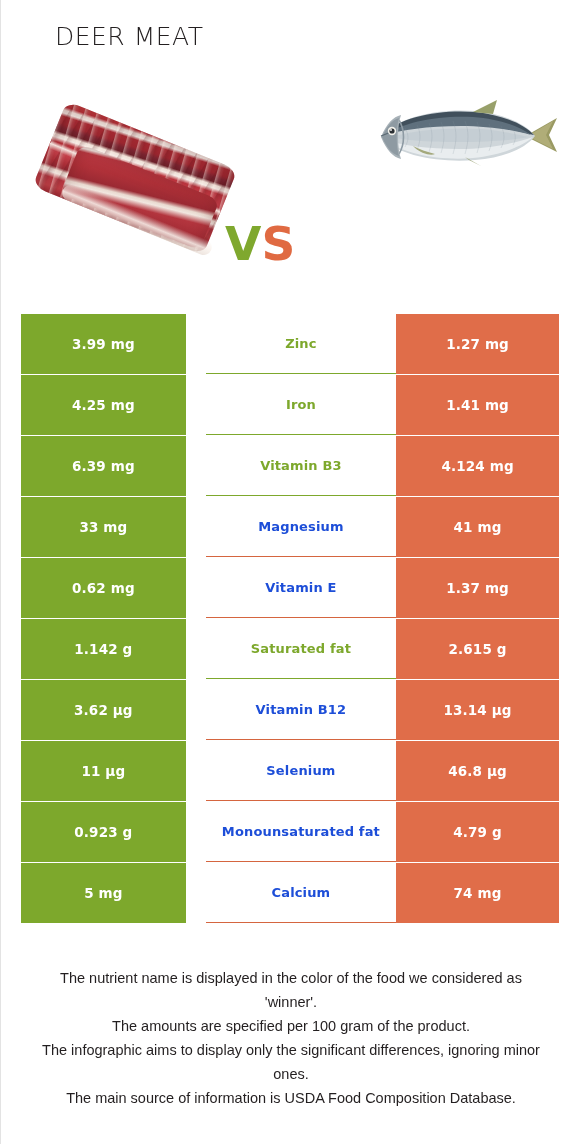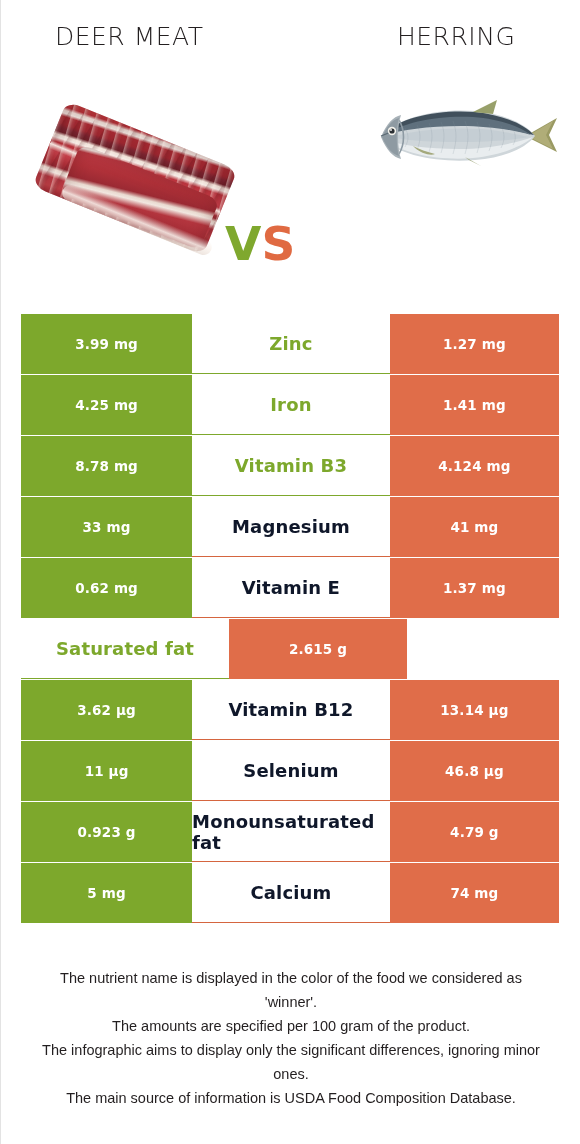--- a/index.html
+++ b/index.html
@@ -196,24 +196,25 @@
   .cell.right {
     width: 178px;
     background: #E06D49;
     color: #ffffff;
   }
   .cell.mid {
     width: 208px;
     background: #ffffff;
     border-bottom: 1px solid transparent;
     font-weight: 700;
-    font-size: 18px;
+    font-size: 13px;
+    margin-left: 20px;
   }
   .cell.mid.win-green  { border-bottom-color: #7DA82C; color: #7DA82C; }
-  .cell.mid.win-orange { border-bottom-color: #D5653F; color: #0f172a; }
+  .cell.mid.win-orange { border-bottom-color: #D5653F; color: #1d4ed8; }
 
   
   .footnote {
     position: absolute;
     left: 0;
     top: 966px;
     width: 580px;
     text-align: center;
     font-size: 14.5px;
     line-height: 24px;
@@ -221,21 +222,20 @@
     font-family: Liberation Sans, sans-serif;
     font-weight: 400;
   }
   .footnote .fl { display: block; padding: 0 24px; }
 </style>
 </head>
 <body>
 
 <div class="titles">
   <div class="food-title left">Deer Meat</div>
-  <div class="food-title right">Herring</div>
 </div>
 
 <div class="hero">
 
   <div class="meat-wrap">
     <div class="meat-slab"></div>
     <div class="meat-slab2"></div>
     <div class="meat-fat-edge"></div>
   </div>
 
@@ -301,35 +301,36 @@
       <div class="cell left">3.99 mg</div>
       <div class="cell mid win-green">Zinc</div>
       <div class="cell right">1.27 mg</div>
     </div>
     <div class="row">
       <div class="cell left">4.25 mg</div>
       <div class="cell mid win-green">Iron</div>
       <div class="cell right">1.41 mg</div>
     </div>
     <div class="row">
-      <div class="cell left">8.78 mg</div>
+      <div class="cell left">6.39 mg</div>
       <div class="cell mid win-green">Vitamin B3</div>
       <div class="cell right">4.124 mg</div>
     </div>
     <div class="row">
       <div class="cell left">33 mg</div>
       <div class="cell mid win-orange">Magnesium</div>
       <div class="cell right">41 mg</div>
     </div>
     <div class="row">
       <div class="cell left">0.62 mg</div>
       <div class="cell mid win-orange">Vitamin E</div>
       <div class="cell right">1.37 mg</div>
     </div>
     <div class="row">
+      <div class="cell left">1.142 g</div>
       <div class="cell mid win-green">Saturated fat</div>
       <div class="cell right">2.615 g</div>
     </div>
     <div class="row">
       <div class="cell left">3.62 µg</div>
       <div class="cell mid win-orange">Vitamin B12</div>
       <div class="cell right">13.14 µg</div>
     </div>
     <div class="row">
       <div class="cell left">11 µg</div>

